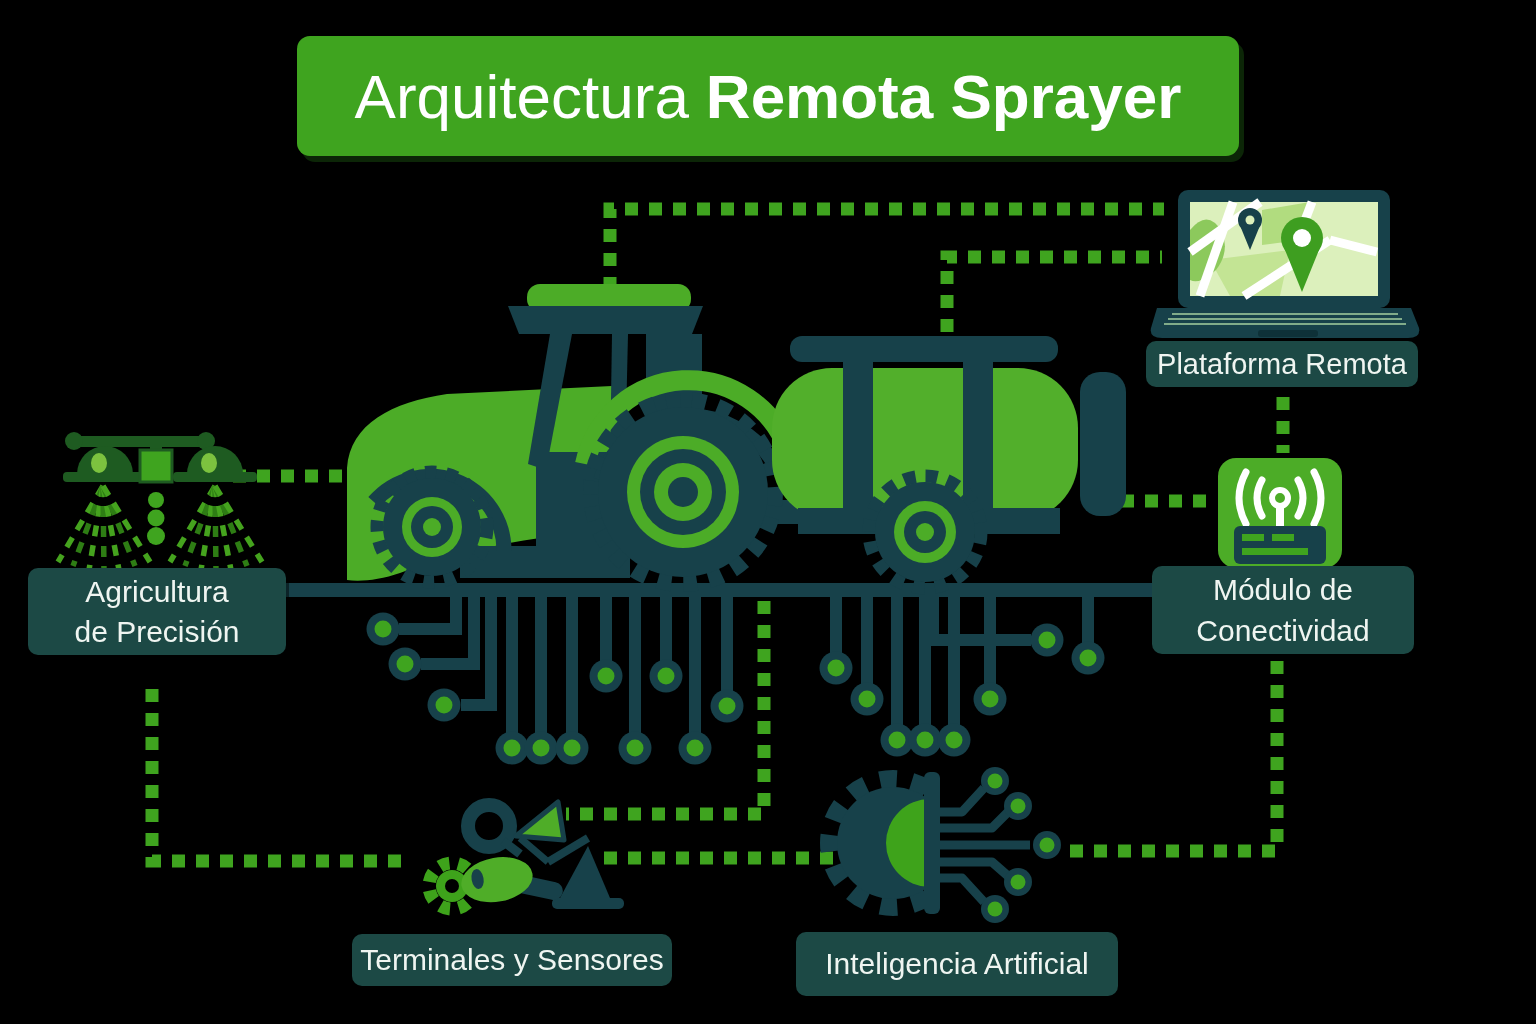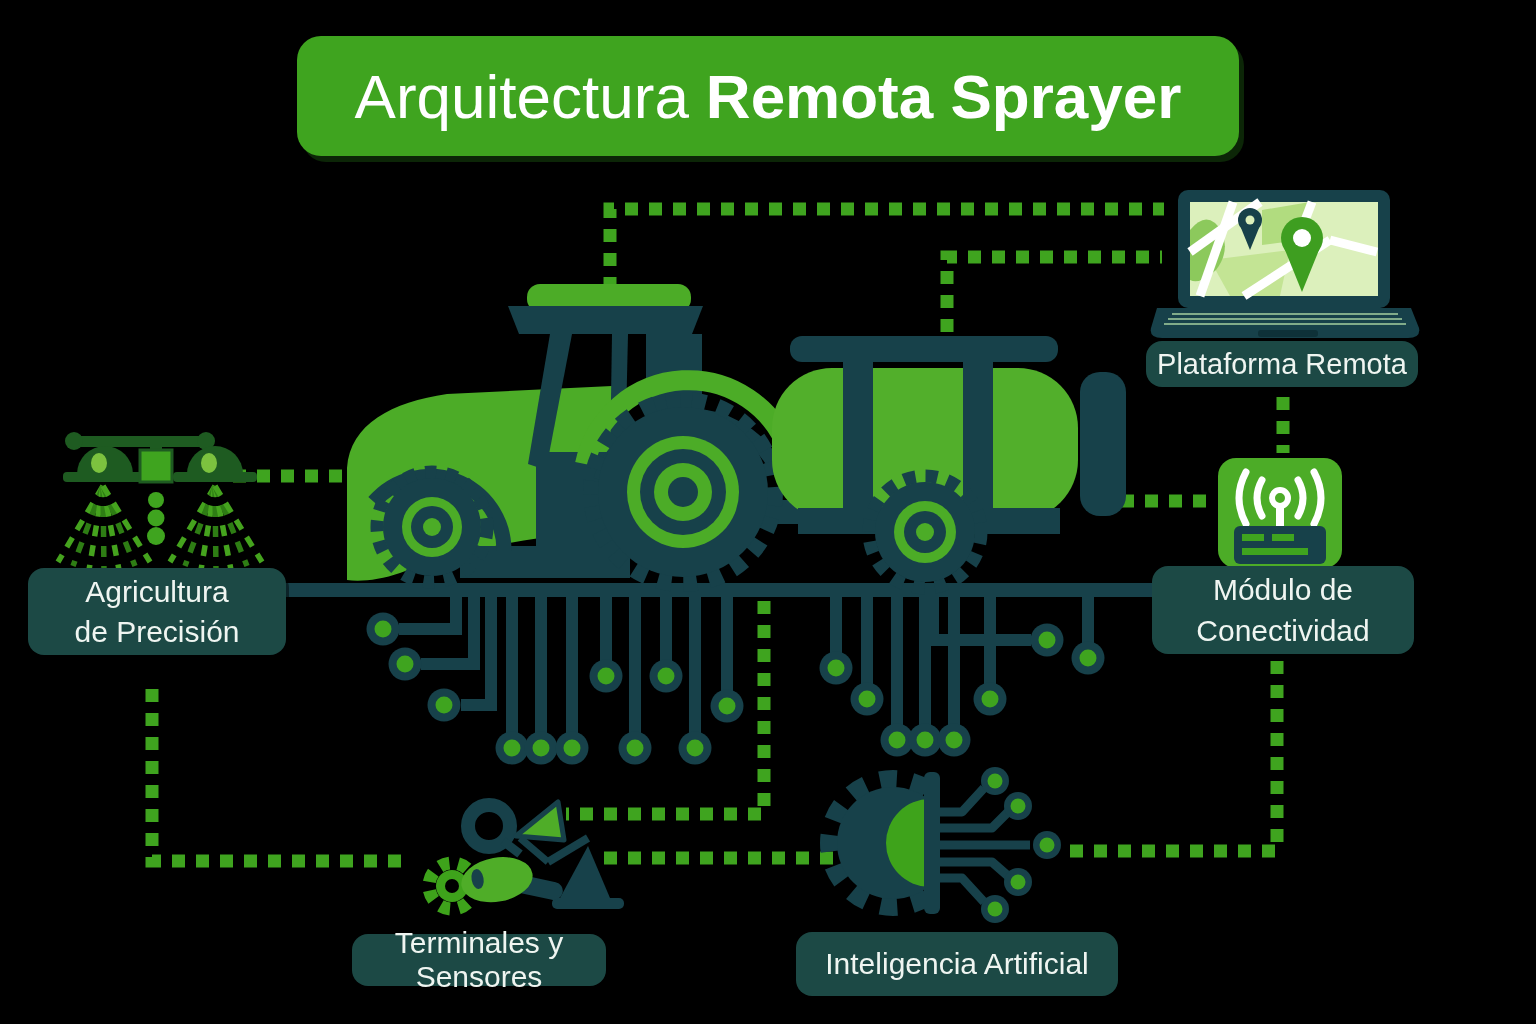--- a/index.html
+++ b/index.html
@@ -8,30 +8,30 @@
     --tank:#52AF2B;
     --teal:#17414A;
     --lbl:#1C4945;
     --dgreen:#1E5B21;
   }
   html,body{margin:0;padding:0;background:#000;}
   .stage{position:relative;width:1536px;height:1024px;background:#000;overflow:hidden;
          font-family:"Liberation Sans",sans-serif;}
   .art{position:absolute;left:0;top:0;}
   .banner{position:absolute;left:297px;top:36px;width:942px;height:120px;background:var(--green);
-          border-radius:24px;display:flex;align-items:center;justify-content:center;
+          border-radius:13px;display:flex;align-items:center;justify-content:center;
           color:#fff;font-size:62px;box-shadow:5px 6px 0 rgba(22,70,12,0.55);white-space:nowrap;}
   .banner .bold{font-weight:700;margin-left:17px;}
-  .lbl{position:absolute;background:var(--lbl);color:#EFF5F1;border-radius:16px;
+  .lbl{position:absolute;background:var(--lbl);color:#EFF5F1;border-radius:10px;
        display:flex;flex-direction:column;align-items:center;justify-content:center;
        font-size:30px;text-align:center;box-shadow:3px 4px 0 rgba(0,0,0,0.45);}
   #lbl-remote{left:1146px;top:341px;width:272px;height:46px;font-size:29px;}
   #lbl-module{left:1152px;top:566px;width:262px;height:88px;line-height:41px;}
   #lbl-agri{left:28px;top:568px;width:258px;height:87px;line-height:40px;}
-  #lbl-term{left:352px;top:934px;width:254px;height:52px;}
+  #lbl-term{left:352px;top:934px;width:320px;height:52px;}
   #lbl-ai{left:796px;top:932px;width:322px;height:64px;}
   .dot{fill:none;stroke:var(--green);stroke-width:13;stroke-dasharray:13 11;}
   .trace{fill:none;stroke:var(--teal);stroke-width:12;}
 </style>
 </head>
 <body>
 
 <div class="stage">
 
   <svg class="art" width="1536" height="1024" viewBox="0 0 1536 1024">

